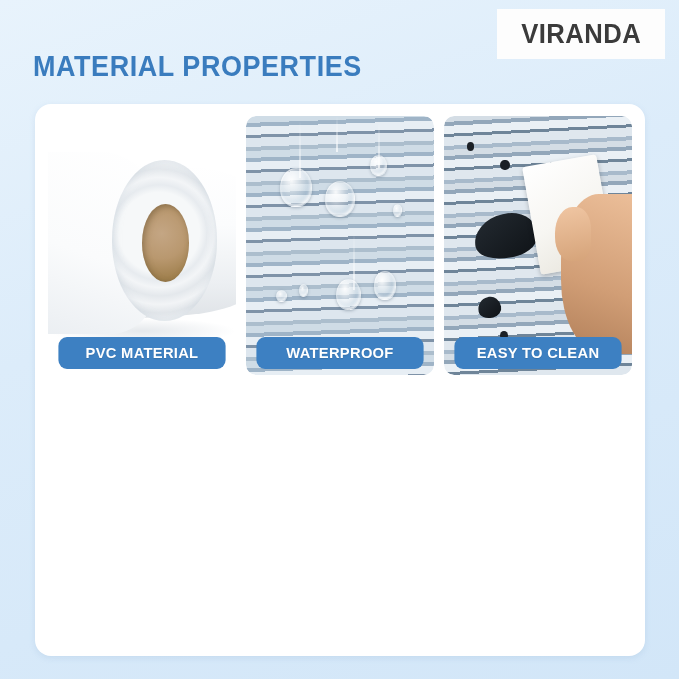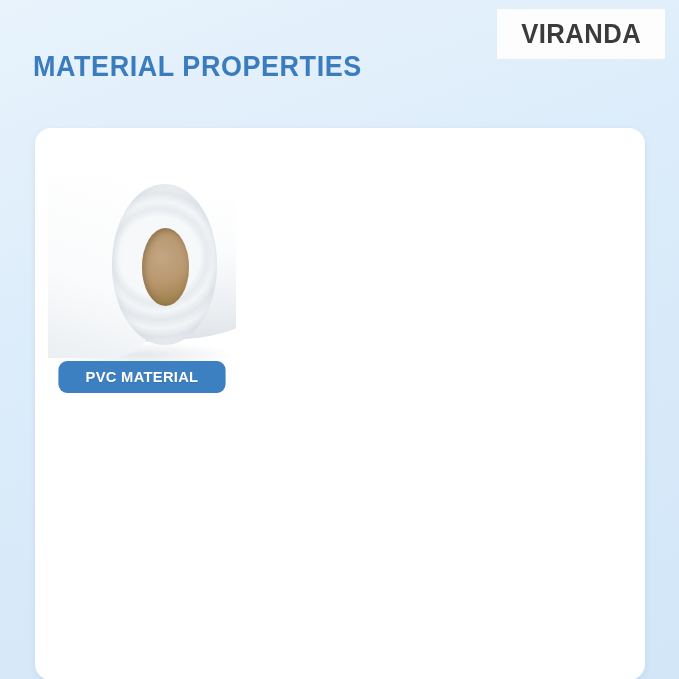--- a/index.html
+++ b/index.html
@@ -57,21 +57,20 @@
   .panel {
     position: absolute;
     left: 35px;
     top: 104px;
     width: 610px;
     height: 552px;
     background: #ffffff;
     border-radius: 16px;
     box-shadow: 0 2px 6px rgba(120,160,200,0.18);
     padding: 12px 13px;
-    margin-top: 24px;
   }
 
   .grid {
     display: grid;
     grid-template-columns: repeat(3, 1fr);
     grid-template-rows: repeat(2, 1fr);
     column-gap: 10px;
     row-gap: 10px;
     width: 100%;
     height: 100%;
@@ -415,17 +414,51 @@
           <div class="roll-sheet"></div>
           <div class="roll-end"></div>
           <div class="roll-core"></div>
         </div>
       </div>
       <div class="card-label">PVC MATERIAL</div>
     </div>
 
 
 
-
+    <div class="card">
+      <div class="card-image">
+        <div class="art-water">
+          <div class="trail" style="left:28%;top:2%;height:22%;"></div>
+          <div class="trail" style="left:48%;top:0%;height:14%;"></div>
+          <div class="trail" style="left:70%;top:2%;height:18%;"></div>
+          <div class="trail" style="left:57%;top:45%;height:22%;"></div>
+          <div class="drop" style="left:18%;top:20%;width:17%;height:15%;"></div>
+          <div class="drop" style="left:42%;top:25%;width:16%;height:14%;"></div>
+          <div class="drop" style="left:66%;top:15%;width:9%;height:8%;"></div>
+          <div class="drop" style="left:48%;top:63%;width:13%;height:12%;"></div>
+          <div class="drop" style="left:68%;top:60%;width:12%;height:11%;"></div>
+          <div class="drop" style="left:16%;top:67%;width:6%;height:5%;"></div>
+          <div class="drop" style="left:28%;top:65%;width:5%;height:5%;"></div>
+          <div class="drop" style="left:78%;top:34%;width:5%;height:5%;"></div>
+        </div>
+      </div>
+      <div class="card-label">WATERPROOF</div>
+    </div>
+
+    <div class="card">
+      <div class="card-image">
+        <div class="art-clean">
+          <div class="stain" style="left:12%;top:10%;width:4%;height:3.5%;"></div>
+          <div class="stain" style="left:30%;top:17%;width:5%;height:4%;"></div>
+          <div class="stain" style="left:48%;top:22%;width:5%;height:4.5%;"></div>
+          <div class="stain smear" style="left:16%;top:38%;width:34%;height:17%;"></div>
+          <div class="stain smear" style="left:18%;top:70%;width:12%;height:8%;"></div>
+          <div class="stain" style="left:30%;top:83%;width:4%;height:3.5%;"></div>
+          <div class="hand"></div>
+          <div class="cloth"></div>
+        </div>
+      </div>
+      <div class="card-label">EASY TO CLEAN</div>
+    </div>
 
 
   </div>
 </div>
 
 </body></html>

